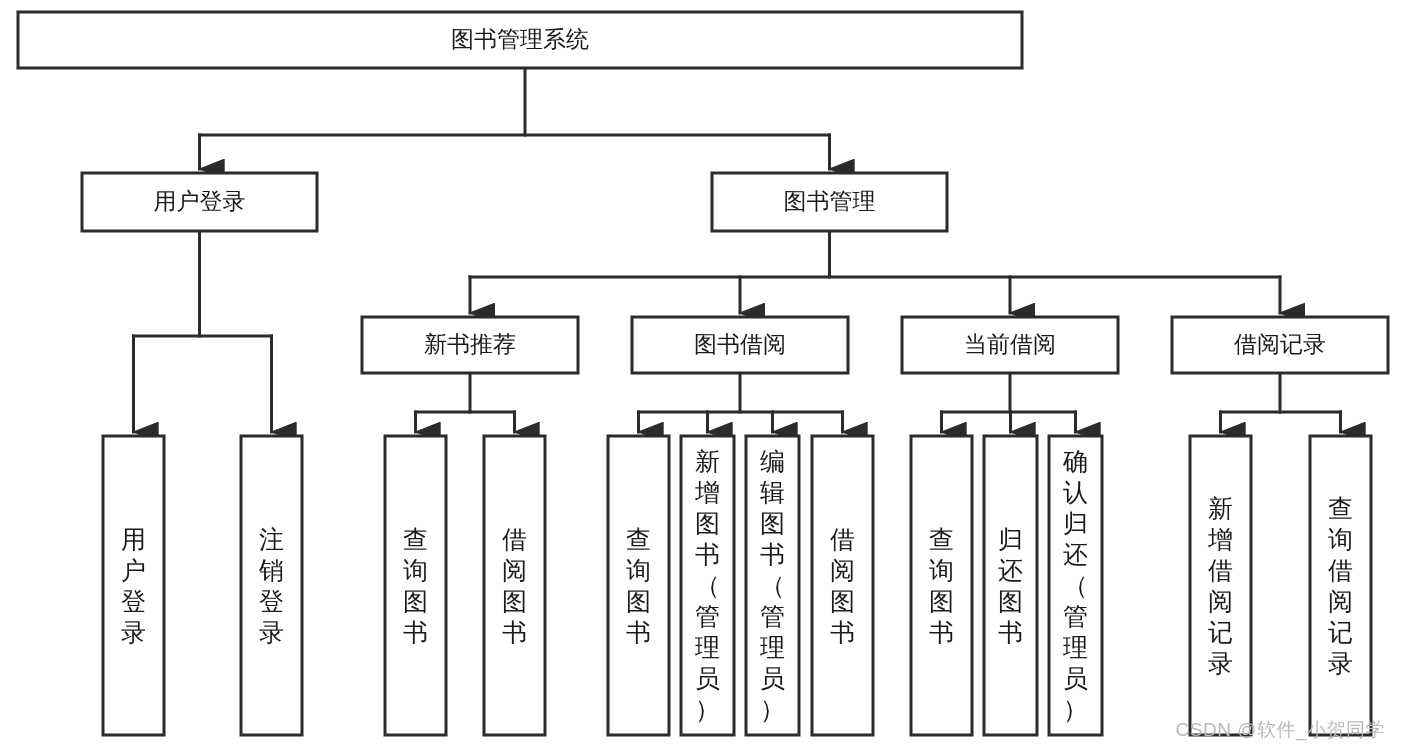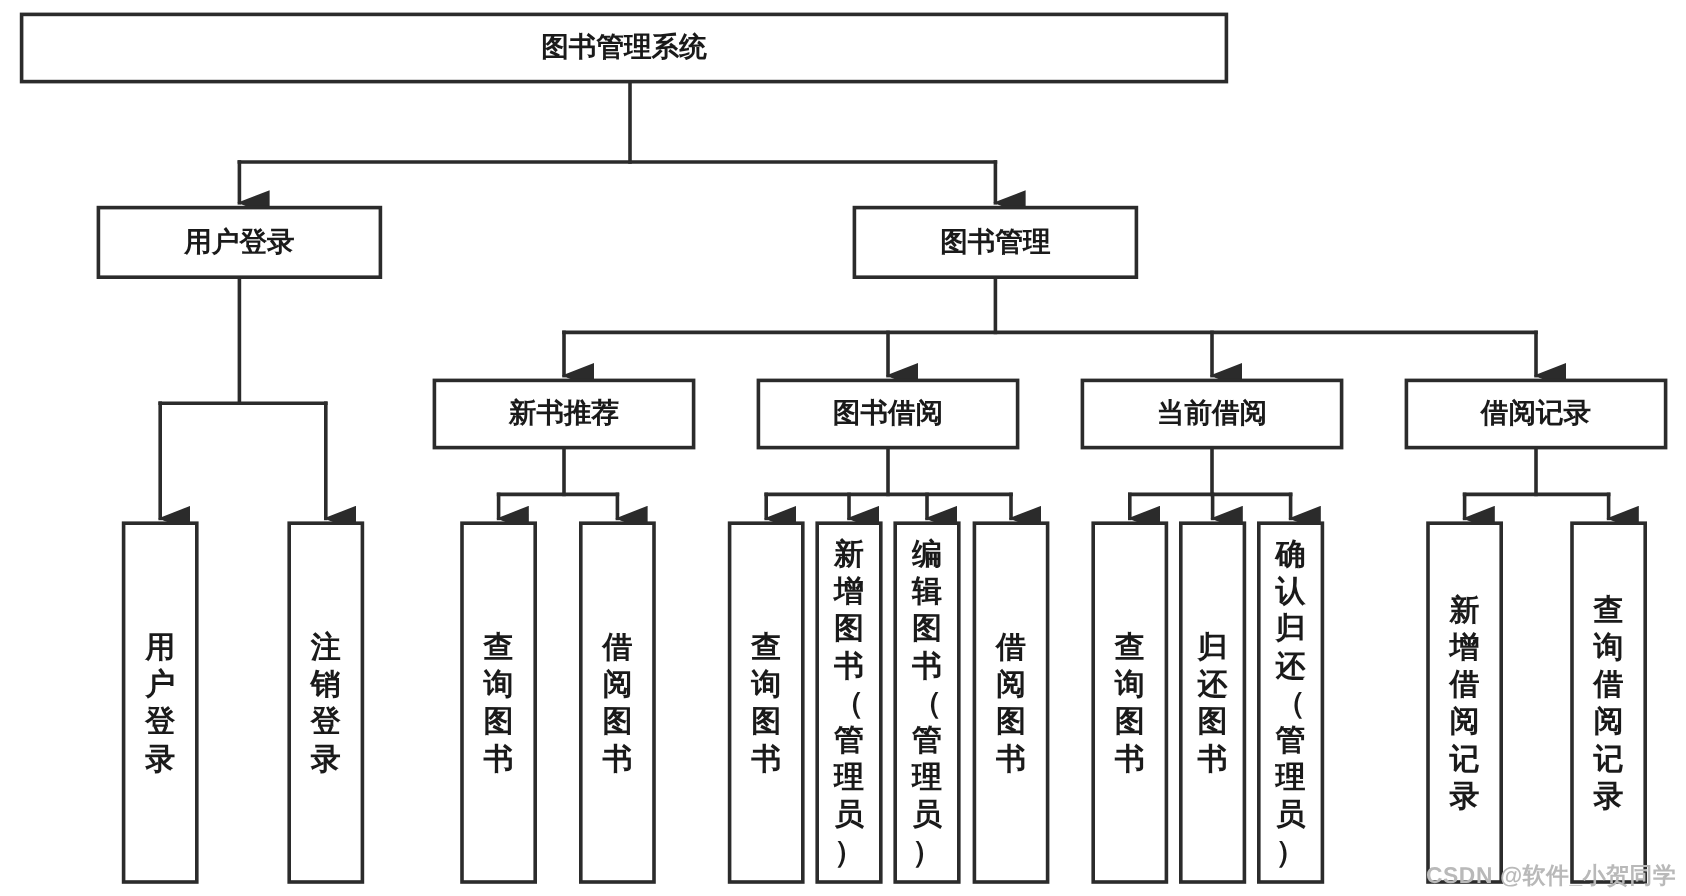--- a/index.html
+++ b/index.html
@@ -11,21 +11,20 @@
     width: 1405px;
     height: 747px;
     font-family: "Liberation Sans", "DejaVu Sans", sans-serif;
     overflow: hidden;
   }
   #diagram-root {
     position: relative;
     width: 1405px;
     height: 747px;
     background: #ffffff;
-    font-weight: bold;
   }
   svg.diagram-canvas {
     position: absolute;
     left: 0;
     top: 0;
     width: 1405px;
     height: 747px;
     display: block;
   }
   .node-box {
@@ -47,21 +46,21 @@
     dominant-baseline: middle;
   }
   .node-label-vertical {
     fill: #1a1a1a;
     font-family: "Liberation Sans", "DejaVu Sans", sans-serif;
     font-size: 25px;
     text-anchor: middle;
   }
   .watermark-text {
     position: absolute;
-    right: 8px;
+    right: 20px;
     bottom: 4px;
     color: #b9b9b9;
     font-size: 19px;
     font-family: "Liberation Sans", "DejaVu Sans", sans-serif;
     letter-spacing: 0.5px;
     white-space: nowrap;
     user-select: none;
   }
 </style>
 </head>

